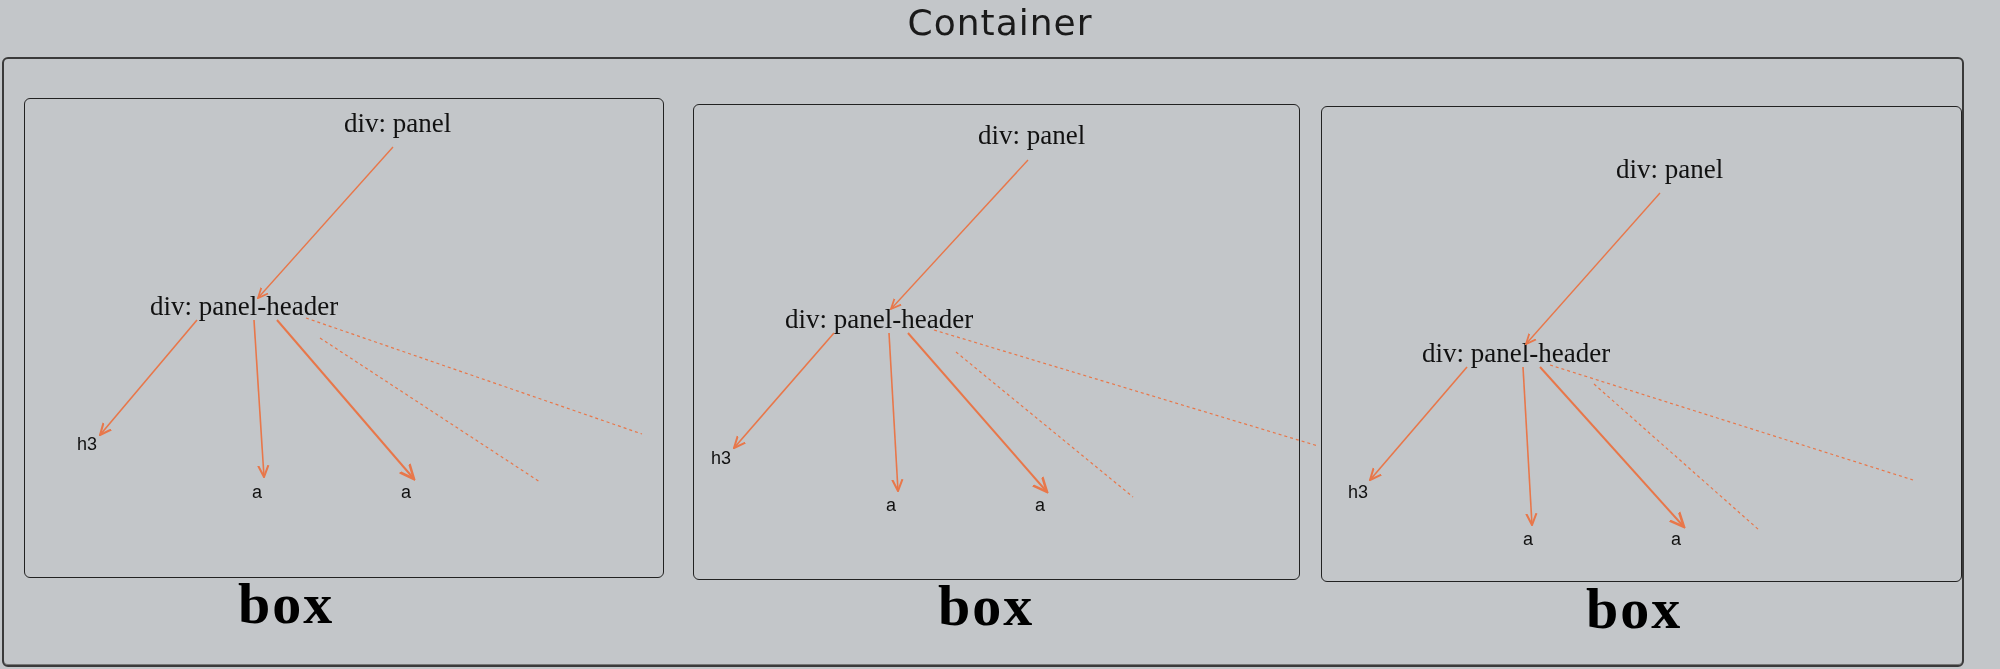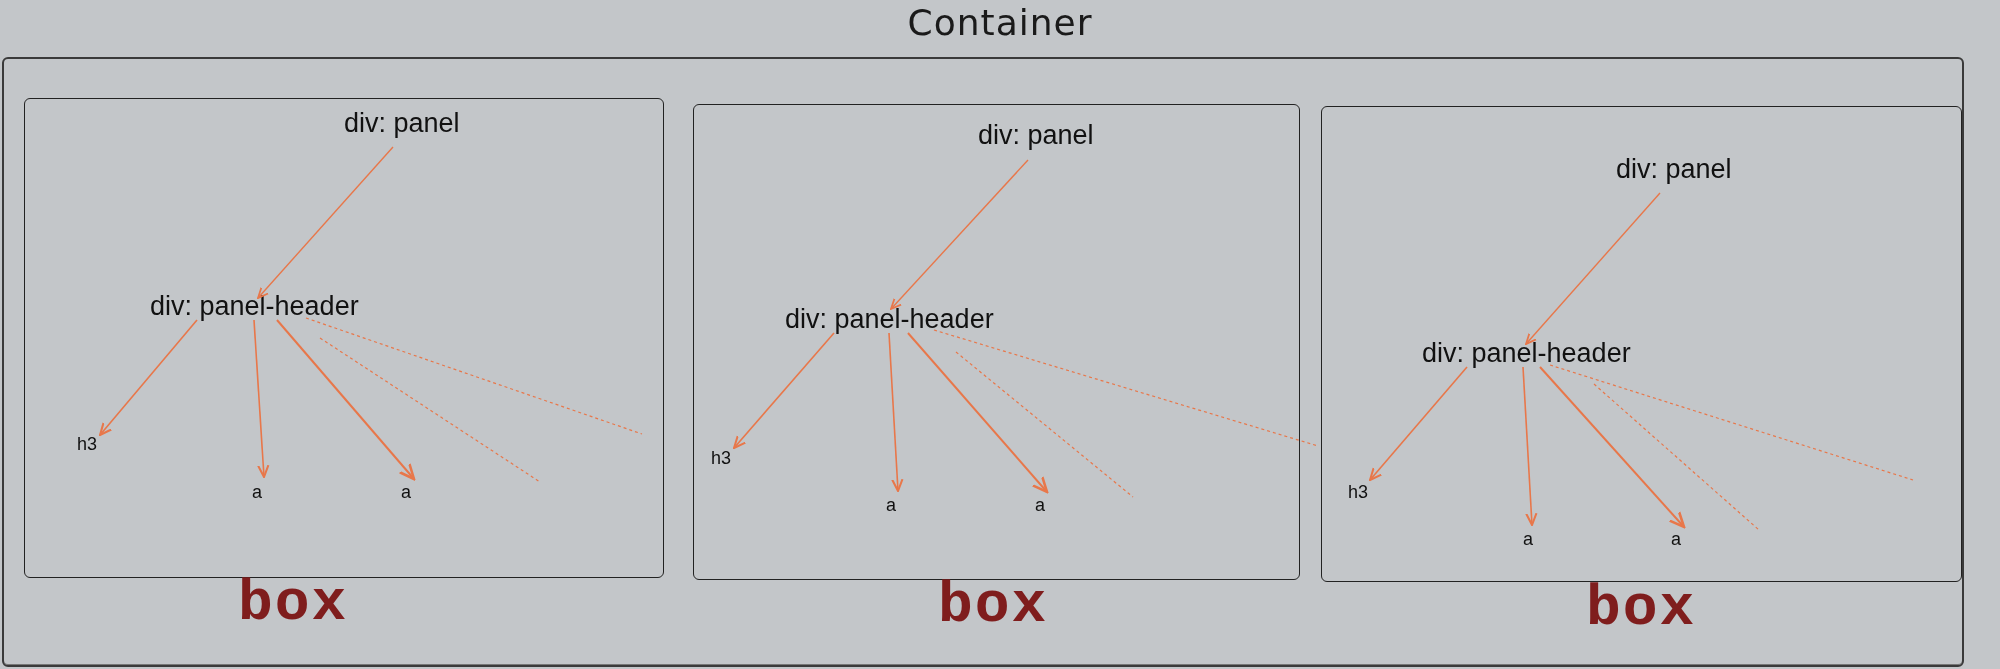--- a/index.html
+++ b/index.html
@@ -42,28 +42,28 @@
       border: 1.5px solid #222;
       border-radius: 6px;
     }
     .node {
       position: absolute;
       font-family: "Liberation Sans", sans-serif;
       color: #111;
       white-space: nowrap;
       line-height: 1;
     }
-    .node.lg { font-size: 27px; }
+    .node.lg { font-size: 27px; font-family: Liberation Serif, serif; }
     .node.sm { font-size: 18px; }
     .box-label {
       position: absolute;
-      font-family: Liberation Mono, monospace;
+      font-family: Liberation Serif, serif;
       font-weight: bold;
       font-size: 58px;
-      color: #7f1d1d;
+      color: #000000;
       line-height: 1;
       letter-spacing: 2px;
     }
     svg.lines {
       position: absolute;
       left: 0; top: 0;
       width: 2000px; height: 669px;
       pointer-events: none;
     }
   </style>

